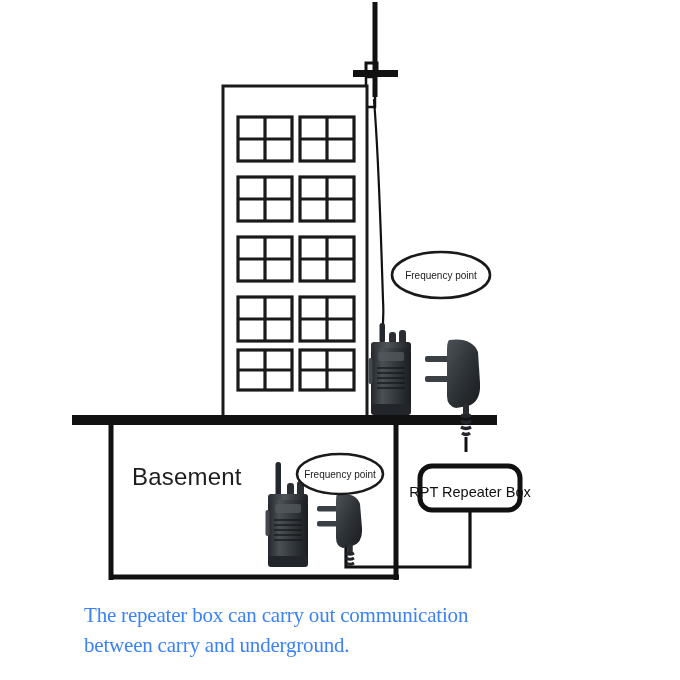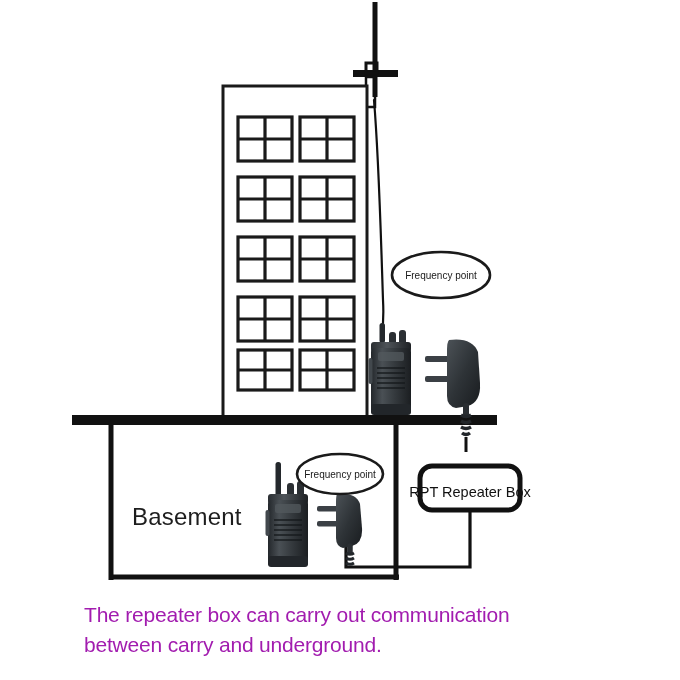--- a/index.html
+++ b/index.html
@@ -26,36 +26,35 @@
     width: 680px;
     height: 680px;
   }
   .caption-layer {
     position: absolute;
     left: 0;
     top: 600px;
     width: 680px;
   }
   .caption-line {
-    font-family: Liberation Sans, sans-serif;
+    font-family: Liberation Serif, serif;
     font-size: 21px;
-    color: #a21caf;
+    color: #3b82f6;
     letter-spacing: -0.2px;
     line-height: 30px;
     padding-left: 84px;
     white-space: nowrap;
   }
   .lbl-basement {
     position: absolute;
     left: 132px;
     top: 463px;
     font-size: 24px;
     color: #1d1d1d;
     letter-spacing: 0.2px;
-    margin-top: 40px;
   }
   .freq-text {
     font-family: "Liberation Sans", sans-serif;
     font-size: 10px;
     fill: #1a1a1a;
   }
   .rpt-text {
     font-family: "Liberation Sans", sans-serif;
     font-size: 14.5px;
     fill: #111111;

